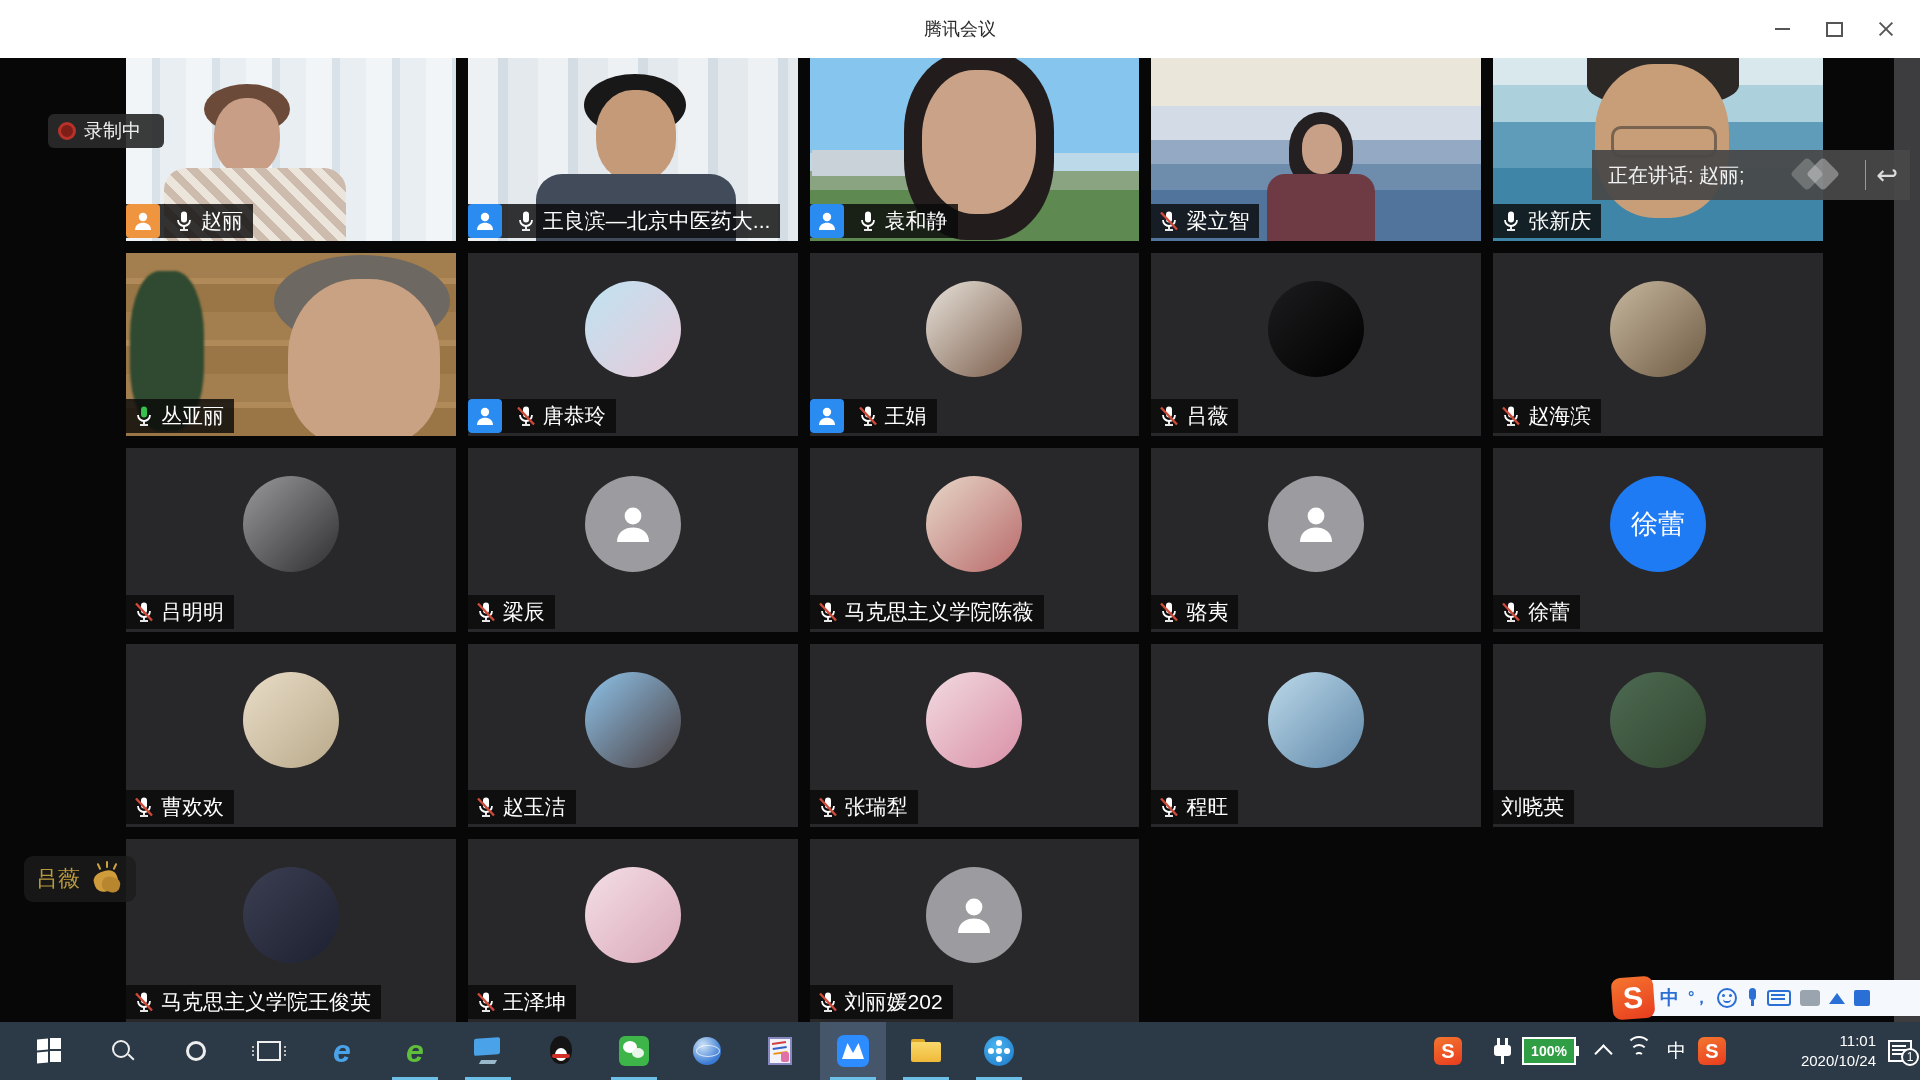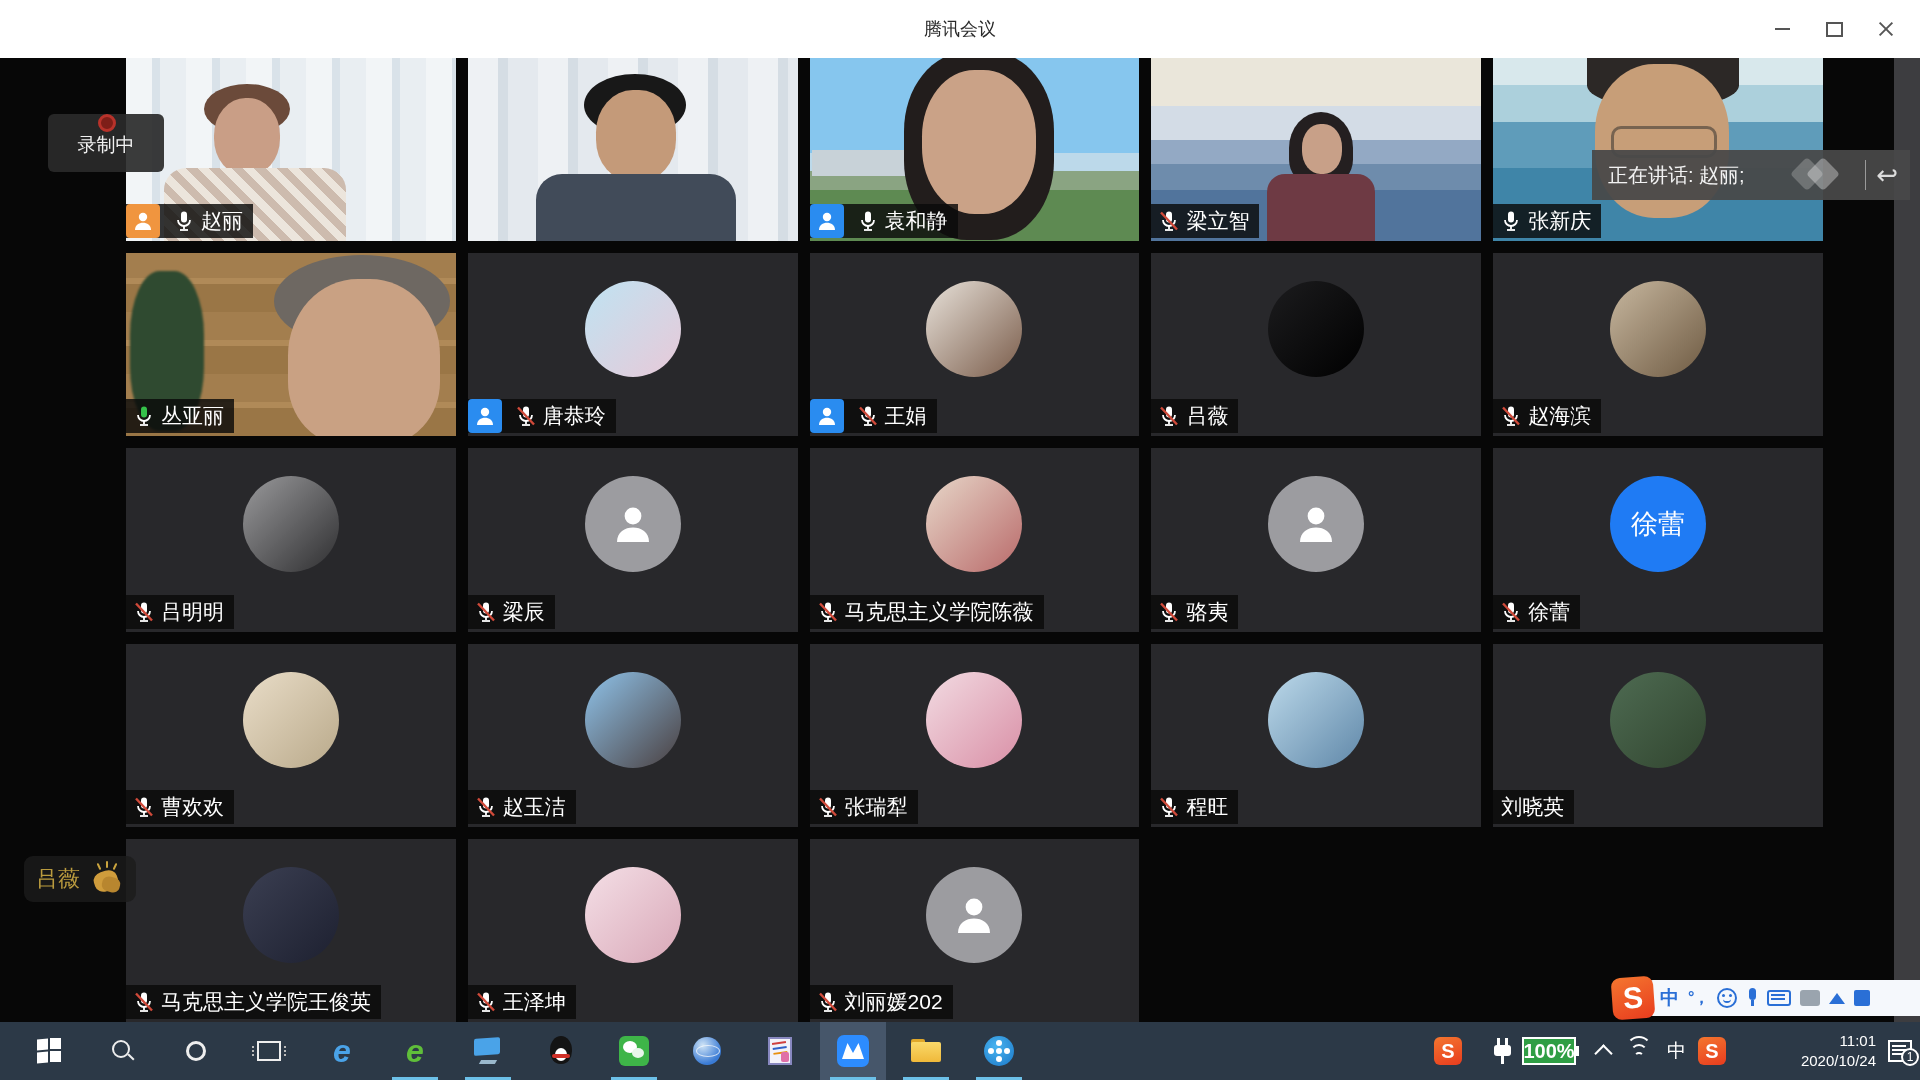--- a/index.html
+++ b/index.html
@@ -58,22 +58,22 @@
   .sc-cong::before{content:'';position:absolute;left:4px;top:18px;width:74px;height:160px;background:#2f4a30;
     border-radius:40%;filter:blur(1px);}
   .sc-cong .vhair{left:148px;top:2px;width:176px;height:92px;background:#6e6862;border-radius:50%;}
   .sc-cong .vhead{left:162px;top:26px;width:152px;height:166px;background:#c9a183;border-radius:46% 46% 38% 38%;}
   .sc-zhang{background:linear-gradient(180deg,#d8e8ec 0 15%,#acd0dc 15% 35%,#5f9cba 35% 60%,#3f85a8 60% 100%);}
   .sc-zhang .vhair{left:94px;top:-4px;width:152px;height:52px;background:#2c2826;border-radius:0 0 40% 40%;}
   .sc-zhang .vhead{left:102px;top:6px;width:134px;height:154px;background:#c79e78;border-radius:44%;}
   .sc-zhang .vhead::after{content:'';position:absolute;left:16px;top:62px;width:100px;height:26px;
     border:3px solid rgba(40,40,40,.5);border-radius:10px;}
   
-  #recbadge{position:absolute;left:48px;top:56px;width:116px;height:58px;background:rgba(42,42,42,.92);
-    border-radius:6px;display:flex;align-items:center;z-index:20;flex-direction:column;}
+  #recbadge{position:absolute;left:48px;top:56px;width:116px;height:34px;background:rgba(42,42,42,.92);
+    border-radius:6px;display:flex;align-items:center;z-index:20;}
   #recdot{width:18px;height:18px;border-radius:50%;border:3px solid #b8322a;background:#7e1e18;margin:0 8px 0 10px;box-sizing:border-box;}
   #rectext{color:#f0f0f0;font-size:19px;}
   #speakbanner{position:absolute;left:1592px;top:92px;width:318px;height:50px;background:rgba(72,72,72,.94);
     display:flex;align-items:center;z-index:30;}
   #speaktext{color:#f2f2f2;font-size:20px;margin-left:16px;flex:1;}
   .tmlogo{position:relative;width:66px;height:34px;flex:0 0 66px;}
   .tmlogo i{position:absolute;top:4px;width:24px;height:24px;transform:rotate(45deg);border-radius:4px;}
   .tmlogo i:nth-child(1){left:6px;background:rgba(255,255,255,.22);}
   .tmlogo i:nth-child(2){left:22px;background:rgba(255,255,255,.34);}
   .bansep{width:1px;height:30px;background:#9a9a9a;margin:0 10px;}
@@ -155,21 +155,21 @@
   
   #tray{position:absolute;right:0;top:0;height:58px;}
   .tr{position:absolute;top:0;height:58px;display:flex;align-items:center;justify-content:center;color:#fff;}
   .sgsmall{width:28px;height:28px;background:linear-gradient(160deg,#f4762f,#e83c1e);border-radius:6px;color:#fff;
     font-weight:bold;font-size:20px;display:flex;align-items:center;justify-content:center;}
   .plug{position:relative;width:18px;height:26px;}
   .plug::before{content:'';position:absolute;left:3px;top:0;width:3px;height:8px;background:#fff;box-shadow:8px 0 0 #fff;}
   .plug::after{content:'';position:absolute;left:0;top:7px;width:17px;height:11px;background:#fff;border-radius:3px;}
   .plug .stem{position:absolute;left:7px;bottom:0;width:3px;height:9px;background:#fff;}
   .batt{position:relative;width:54px;height:28px;border:2px solid #fff;background:#2f9e44;box-sizing:border-box;
-    display:flex;align-items:center;justify-content:center;color:#fff;font-size:20px;font-weight:bold;}
+    display:flex;align-items:center;justify-content:center;color:#fff;font-size:14px;font-weight:bold;}
   .batt::after{content:'';position:absolute;right:-5px;top:7px;width:3px;height:10px;background:#fff;}
   .chev{width:11px;height:11px;border-left:2px solid #fff;border-top:2px solid #fff;transform:rotate(45deg);margin-top:5px;}
   .wifi{position:relative;width:26px;height:22px;}
   .wifi i{position:absolute;bottom:0;left:50%;border:2px solid transparent;border-top-color:#fff;border-radius:50%;}
   .wifi i:nth-child(1){width:6px;height:6px;margin-left:-5px;}
   .wifi i:nth-child(2){width:14px;height:14px;margin-left:-9px;}
   .wifi i:nth-child(3){width:22px;height:22px;margin-left:-13px;}
   .imetxt{font-size:19px;color:#fff;}
   #clock{position:absolute;right:44px;top:0;height:58px;display:flex;flex-direction:column;justify-content:center;
     align-items:flex-end;color:#fff;font-size:15px;line-height:20px;text-align:right;}
@@ -220,20 +220,37 @@
             </svg>
           </span>
           <span>赵丽</span>
         </div>
       </div>
       <div class="tile">
         <div class="vid sc-wang">
       <div class="vhair"></div>
           <div class="vhead"></div>
           <div class="vbody"></div>
+        </div>
+        <div class="lbl">
+          <span class="badge blue">
+            <svg width="24" height="24" viewBox="0 0 24 24">
+  <circle cx="12" cy="8" r="4.2" fill="#fff"></circle>
+              <path d="M4 21c0-5 4-7.2 8-7.2s8 2.2 8 7.2z" fill="#fff"></path>
+            </svg>
+          </span>
+          <span class="mic">
+            <svg width="24" height="24" viewBox="0 0 24 24">
+    <rect x="9" y="2.5" width="6" height="11" rx="3" fill="#ffffff"></rect>
+    <path d="M6 11a6 6 0 0 0 12 0" stroke="#fff" stroke-width="1.8" fill="none"></path>
+    <line x1="12" y1="17" x2="12" y2="20" stroke="#fff" stroke-width="1.8"></line>
+    <line x1="8" y1="21" x2="16" y2="21" stroke="#fff" stroke-width="1.8"></line>
+            </svg>
+          </span>
+          <span>王良滨—北京中医药大...</span>
         </div>
       </div>
       <div class="tile">
         <div class="vid sc-yuan">
       <div class="vhair"></div>
           <div class="vhead"></div>
         </div>
         <div class="lbl">
           <span class="badge blue">
             <svg width="24" height="24" viewBox="0 0 24 24">

